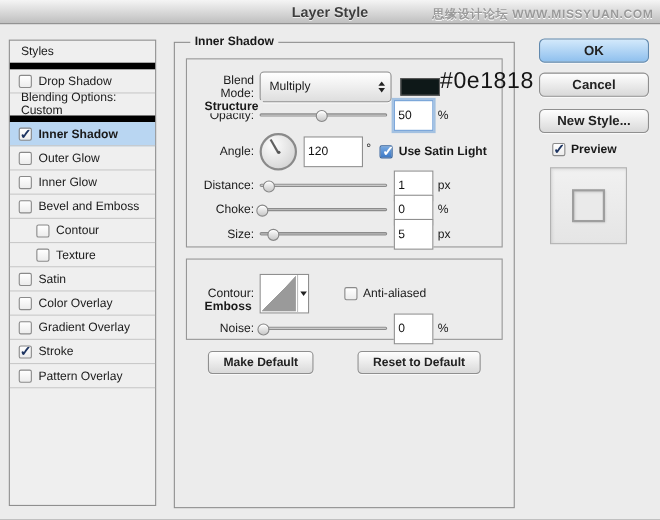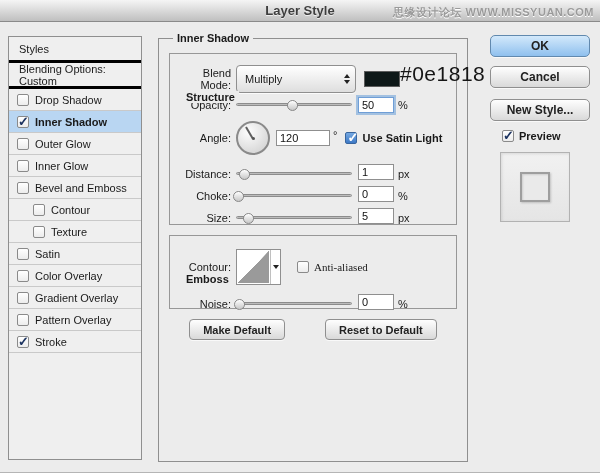--- a/index.html
+++ b/index.html
@@ -11,21 +11,21 @@
   
   .titlebar { position:relative; height:22px; background:linear-gradient(#f5f5f5,#bfbfbf); border-bottom:1px solid #8a8a8a;padding-left:24px; }
   .titlebar .title { position:absolute; left:0; right:0; top:3px; text-align:center; font-size:13px; font-weight:bold; color:#3e3e3e; text-shadow:0 1px 0 rgba(255,255,255,.65); }
   .watermark { position:absolute; right:6px; top:5px; font-size:11px; font-weight:bold; color:#9a9a9a; letter-spacing:.5px; text-shadow:0 1px 0 #fff; white-space:nowrap; }
 
   .bodyarea { position:relative; width:600px; height:450px; }
 
   
   .sidebar { position:absolute; left:8px; top:14px; width:134px; height:424px; background:#efefef; border:1px solid #8f8f8f; }
   .side-row { display:flex; align-items:center; height:22px; padding-left:8px; border-bottom:1px solid #c9c9c9; cursor:default; }
-  .side-row.header { height:26px; padding-left:10px; border-bottom:3px solid #000000; }
+  .side-row.header { height:26px; padding-left:10px; border-bottom:6px solid #000000; }
   .side-row.indent { padding-left:24px; }
   .side-row.selected { background:#b9d6f2; }
   .side-row.selected .lbl { font-weight:bold; }
   .lbl { margin-left:6px; }
 
   
   .cb { position:relative; width:12px; height:12px; border:1px solid #8a8a8a; border-radius:2px; background:linear-gradient(#ffffff,#ececec); flex:0 0 auto; }
   .cb.checked::after { content:"✓"; position:absolute; left:0px; top:-3px; font-size:13px; font-weight:bold; color:#1d3461; }
   .cb.blue { background:linear-gradient(#76a9e2,#3d79c6); border-color:#38659e; }
   .cb.blue::after { color:#fff; left:1px; }
@@ -49,42 +49,42 @@
   .stepper { display:flex; flex-direction:column; align-items:center; gap:2px; }
   .tri-up   { width:0; height:0; border-left:3px solid transparent; border-right:3px solid transparent; border-bottom:4px solid #222; }
   .tri-down { width:0; height:0; border-left:3px solid transparent; border-right:3px solid transparent; border-top:4px solid #222; }
   .swatch { width:36px; height:16px; border:1px solid #5c5c5c; margin-left:8px; }
 
   
   .slider { position:relative; width:116px; height:11px; margin-right:6px; flex:0 0 auto; }
   .slider .track { position:absolute; left:0; right:0; top:3px; height:3px; background:linear-gradient(#9c9c9c,#dcdcdc); border:1px solid #8c8c8c; border-radius:3px; }
   .slider .thumb { position:absolute; top:0; width:11px; height:11px; margin-left:-5px; background:linear-gradient(#fdfdfd,#c8c8c8); border:1px solid #878787; border-radius:50%; box-shadow:inset 0 1px 0 #fff; }
 
-  .field { width:36px; height:16px; border:1px solid #8f8f8f; background:#fff; font:11px "Liberation Sans", sans-serif; padding:0 3px; color:#111; }
+  .field { width:36px; height:28px; border:1px solid #8f8f8f; background:#fff; font:11px "Liberation Sans", sans-serif; padding:0 3px; color:#111; }
   .field.focused { border-color:#6f9ed6; box-shadow:0 0 0 2px rgba(125,170,220,.65); }
   .unit { margin-left:4px; }
   .row-op { height:26px; }
 
   
   .row-angle { height:40px; }
   .dial { position:relative; width:34px; height:34px; border:2px solid #8a8a8a; border-radius:50%; background:radial-gradient(circle at 35% 30%, #fdfdfd, #cccccc); flex:0 0 auto; }
   .needle { position:absolute; left:50%; top:50%; width:14px; height:2px; background:#606060; transform-origin:0 50%; transform:rotate(-120deg); }
   .dot { position:absolute; left:50%; top:50%; width:3px; height:3px; margin:-1.5px 0 0 -1.5px; border-radius:50%; background:#555; }
   .angle-field { width:54px; margin-left:6px; }
   .deg { margin:0 8px 6px 3px; }
   .cb-label { margin-left:5px; font-weight:bold; }
-  .row-dist, .row-choke, .row-size, .row-noise { height:22px;align-items:flex-end; }
+  .row-dist, .row-choke, .row-size, .row-noise { height:22px; }
 
   
   .row-contour { height:42px; }
   .contour-widget { display:flex; width:45px; height:36px; border:1px solid #8f8f8f; background:#fff; cursor:default; }
   .contour-pic { width:32px; margin:1px; background:linear-gradient(to bottom right, #ffffff 49.5%, #9a9a9a 50%); }
   .contour-arrow { width:10px; border-left:1px solid #c0c0c0; display:flex; align-items:center; justify-content:center; }
   .contour-arrow .tri-down { border-left-width:3px; border-right-width:3px; border-top-width:4px; }
-  .aa-wrap { display:flex; align-items:flex-start; margin-left:16px;font-family:Liberation Serif, serif; }
+  .aa-wrap { display:flex; align-items:flex-start; margin-left:32px; }
   .aa-wrap .cb-label { font-weight:normal; }
 
   
   .panel-buttons { position:absolute; top:280px; left:0; width:100%; display:flex; justify-content:center; gap:40px; }
   .btn { height:21px; padding:0 13px; border:1px solid #8f8f8f; border-radius:4px; background:linear-gradient(#fefefe,#d9d9d9); font:bold 11px "Liberation Sans", sans-serif; color:#222; display:flex; align-items:center; box-shadow:0 1px 0 rgba(255,255,255,.7); cursor:default; }
 
   
   .action-btn { position:absolute; left:490px; width:100px; height:22px; border-radius:5px; border:1px solid #8f8f8f; background:linear-gradient(#fefefe,#d9d9d9); font:bold 12px "Liberation Sans", sans-serif; color:#222; display:flex; align-items:center; justify-content:center; box-shadow:0 1px 0 rgba(255,255,255,.7); cursor:default; }
   .btn-ok { top:13px; background:linear-gradient(#d3e9fb,#8fc0ee); border-color:#6189ae; }
   .btn-cancel { top:44px; }
@@ -105,27 +105,27 @@
     <span class="title">Layer Style</span>
     <span class="watermark">思缘设计论坛 WWW.MISSYUAN.COM</span>
   </div>
 
   <div class="bodyarea">
 
     <div class="sidebar">
       <div class="side-row header">
         <span>Styles</span>
       </div>
+      <div class="side-row item">
+        <span class="cb"></span>
+        <span class="lbl">Drop Shadow</span>
+      </div>
+
       <div class="side-row header">
         <span>Blending Options: Custom</span>
-      </div>
-
-      <div class="side-row item">
-        <span class="cb"></span>
-        <span class="lbl">Drop Shadow</span>
       </div>
       <div class="side-row item selected">
         <span class="cb checked"></span>
         <span class="lbl">Inner Shadow</span>
       </div>
       <div class="side-row item">
         <span class="cb"></span>
         <span class="lbl">Outer Glow</span>
       </div>
       <div class="side-row item">
@@ -150,26 +150,26 @@
       </div>
       <div class="side-row item">
         <span class="cb"></span>
         <span class="lbl">Color Overlay</span>
       </div>
       <div class="side-row item">
         <span class="cb"></span>
         <span class="lbl">Gradient Overlay</span>
       </div>
       <div class="side-row item">
-        <span class="cb"></span>
-        <span class="lbl">Pattern Overlay</span>
-      </div>
-      <div class="side-row item">
         <span class="cb checked"></span>
         <span class="lbl">Stroke</span>
+      </div>
+      <div class="side-row item">
+        <span class="cb"></span>
+        <span class="lbl">Pattern Overlay</span>
       </div>
     </div>
 
     <div class="panel">
       <span class="legend">Inner Shadow</span>
 
       <div class="group group-structure">
         <span class="legend">Structure</span>
 
         <div class="row row-blend">

